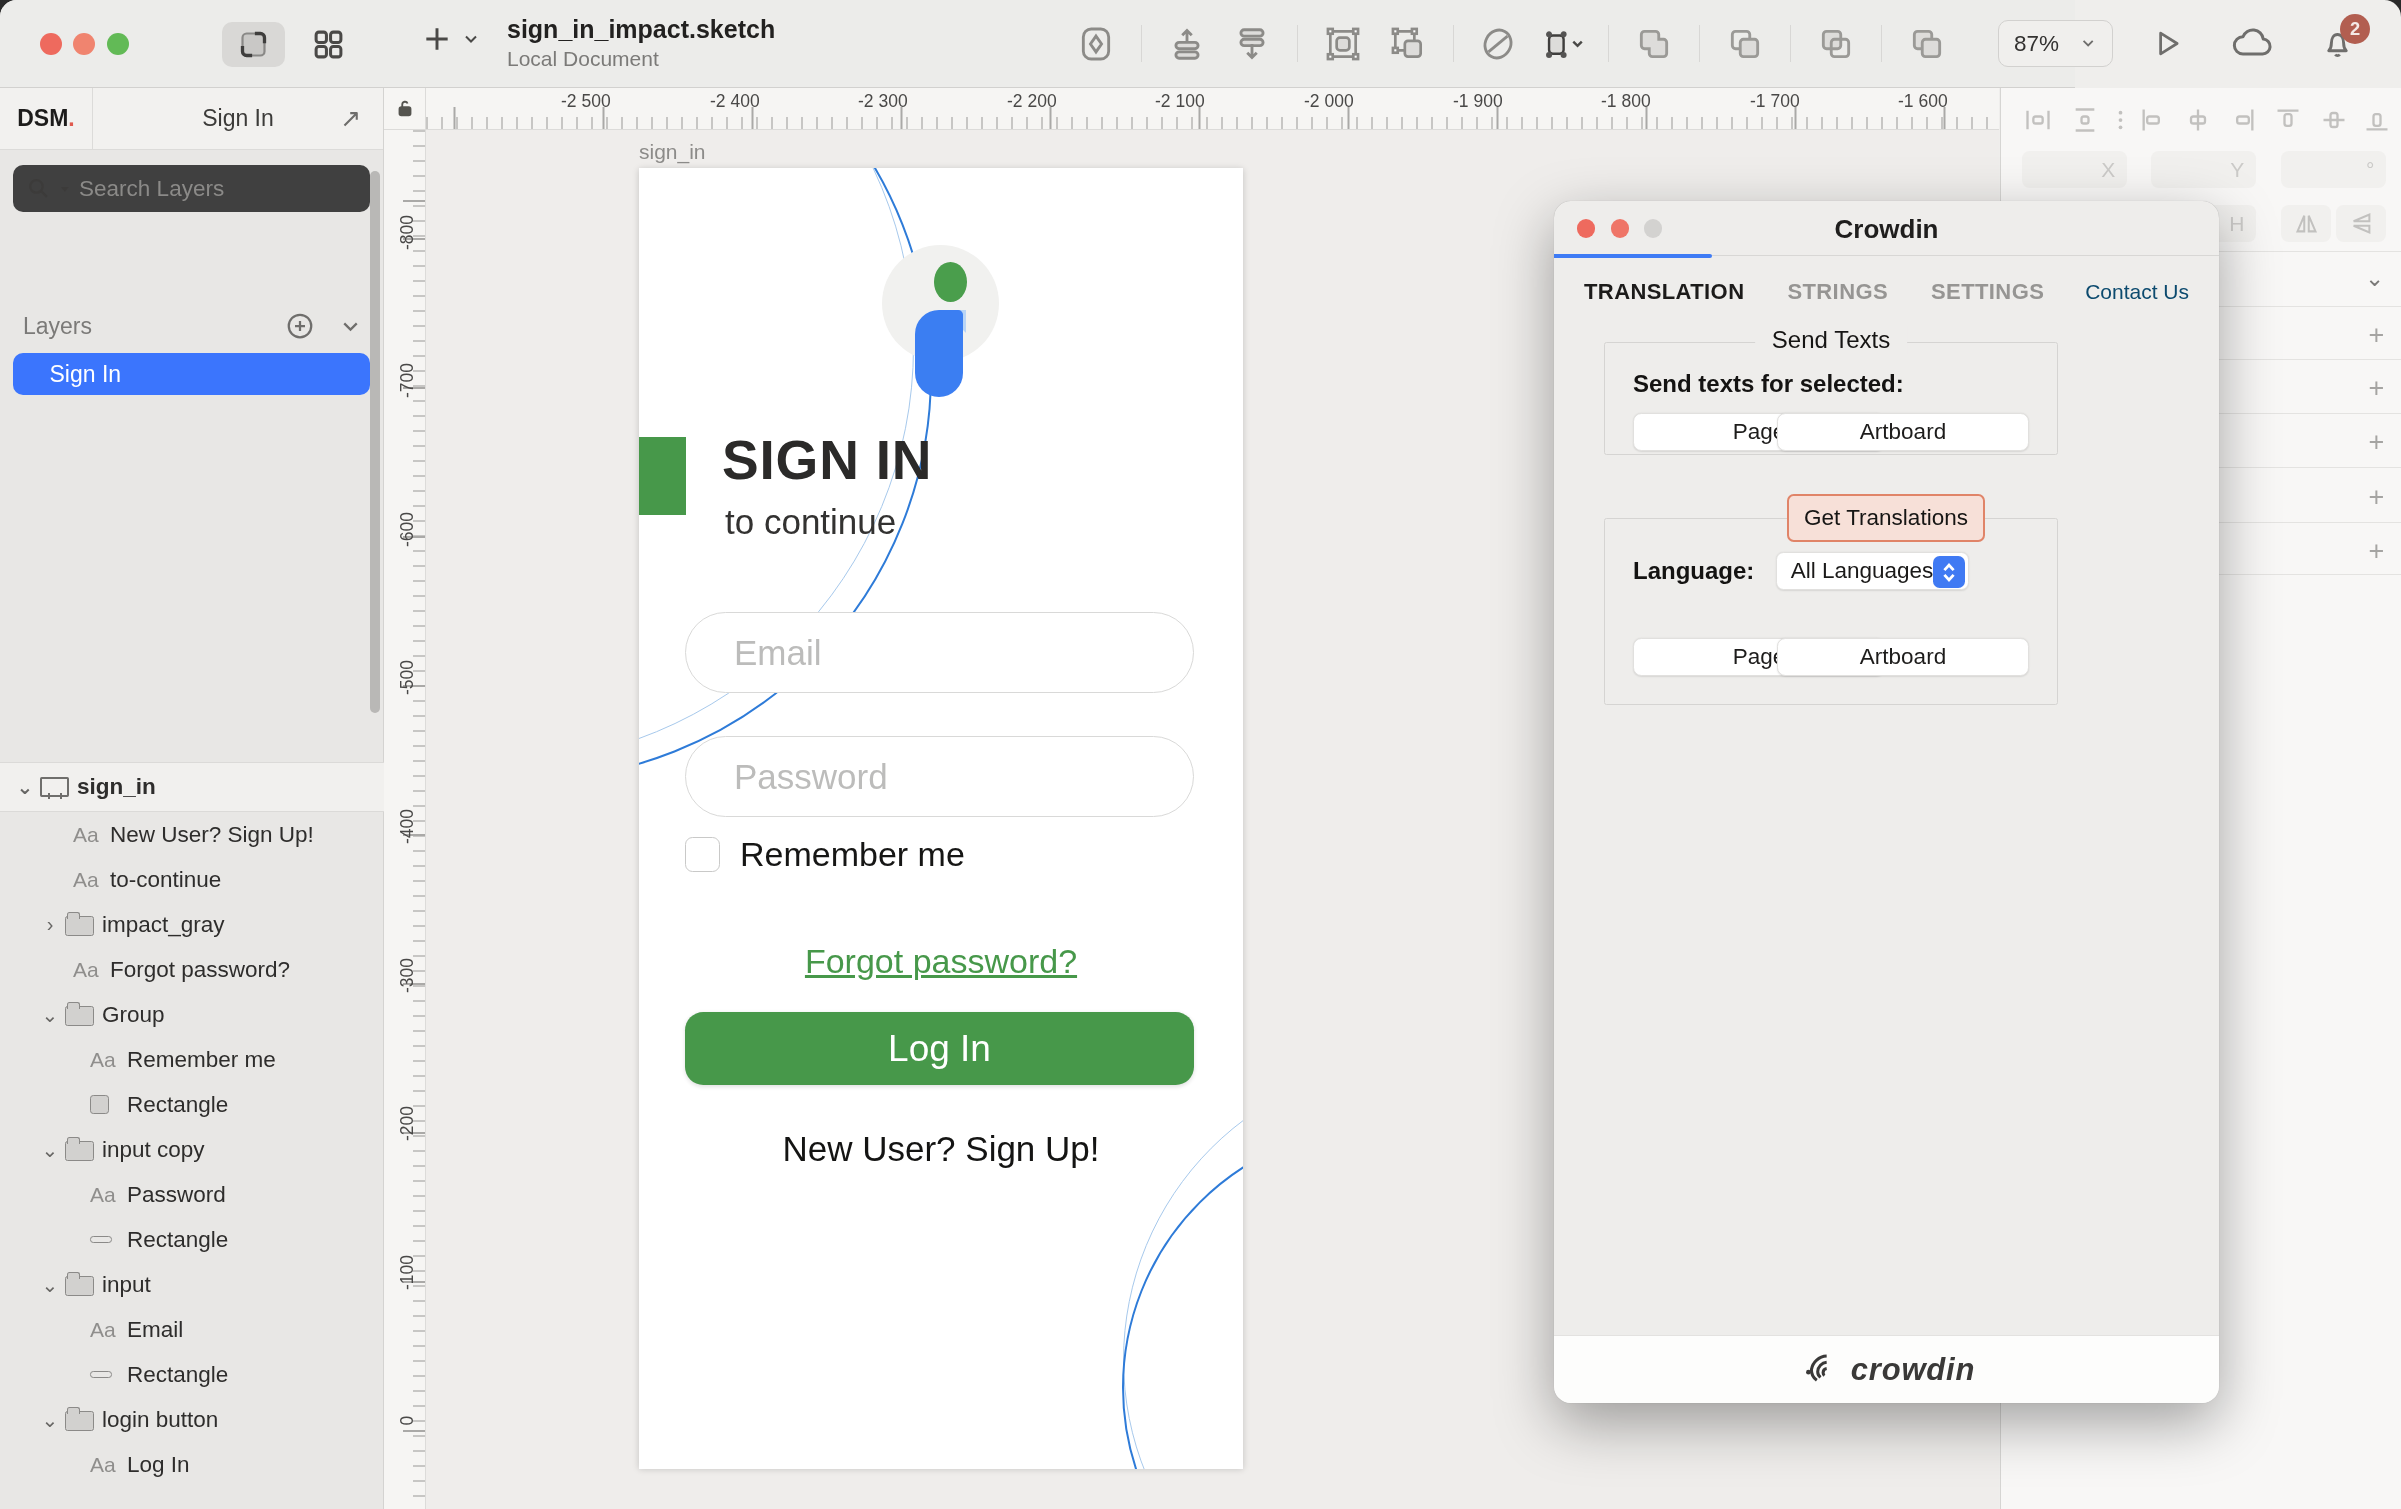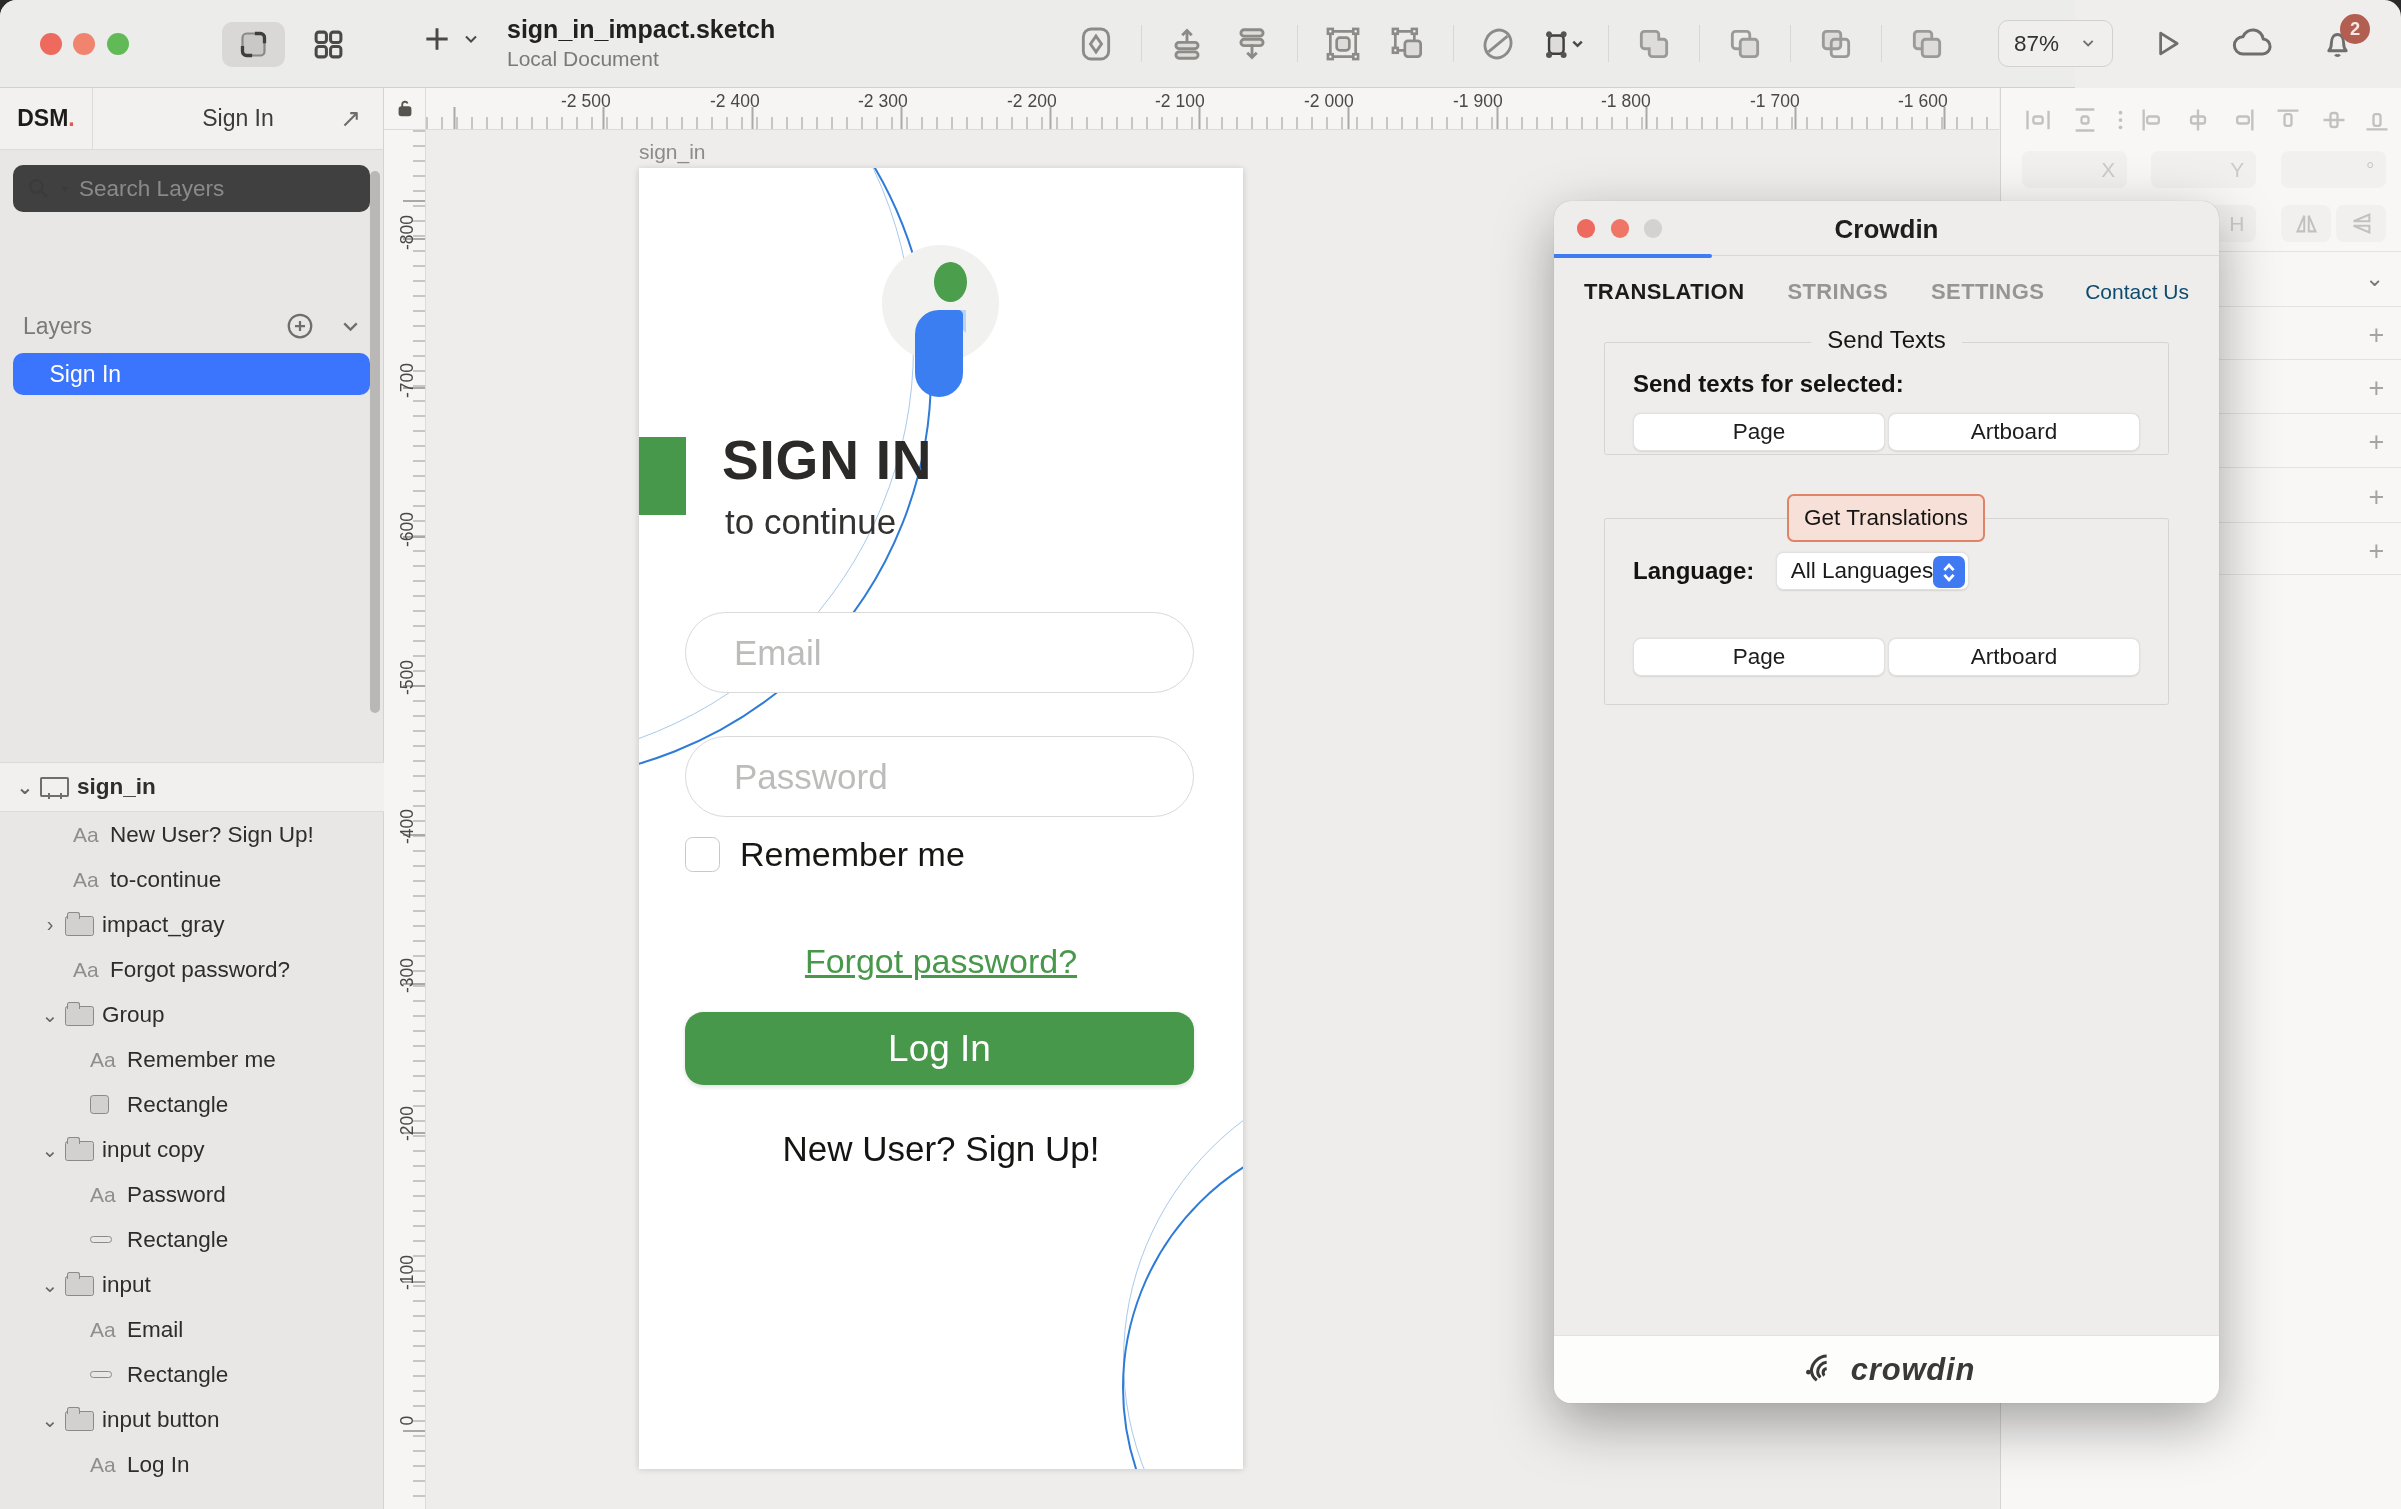--- a/index.html
+++ b/index.html
@@ -104,21 +104,21 @@
   
   .dialog { position:absolute; left:1554px; top:201px; width:665px; height:1202px; background:#eeedeb; border-radius:16.7px; box-shadow:0 20px 58px rgba(0,0,0,0.35), 0 0 0.8px rgba(0,0,0,0.3); z-index:50; }
   .dlg-titlebar { position:absolute; left:0; top:0; width:100%; height:55px; border-bottom:0.8px solid #d8d7d5; }
   .dlg-tl { position:absolute; top:18.3px; width:18.3px; height:18.3px; border-radius:50%; }
   .dlg-title { position:absolute; width:100%; top:13.3px; text-align:center; font-size:26px; font-weight:bold; color:#1f1e1d; }
   .dlg-progress { position:absolute; left:0; top:53px; width:158px; height:4.2px; background:#3e7bf5; border-radius:0 2.5px 2.5px 0; }
   .dlg-tabs { position:absolute; left:30px; top:67px; right:30px; height:47px; display:flex; align-items:center; gap:43px; }
   .dtab { font-size:22px; font-weight:bold; letter-spacing:0.4px; color:#969593; }
   .dtab[data-selected="true"] { color:#1c1b1a;text-align:center; }
   .contact { position:absolute; right:0; font-size:21px; color:#0c4a6e; }
-  .grp { position:absolute; left:50px; width:565px; border:0.8px solid #d5d4d2; border-radius:2.5px; }
+  .grp { position:absolute; left:50px; width:454px; border:0.8px solid #d5d4d2; border-radius:2.5px; }
   .grp1 { top:141px; height:113px; }
   .grp2 { top:317px; height:187px; }
   .legend { position:absolute; top:-16.7px; left:50%; transform:translateX(-50%); background:#eeedeb; padding:0 16.7px; font-size:24px; color:#161514; white-space:nowrap; }
   .grp-lbl { position:absolute; left:28px; top:27px; font-size:24px; font-weight:bold; color:#141312; }
   .dbtn { position:absolute; width:252px; height:38px; background:#ffffff; border:0.8px solid #e1e0de; border-radius:8.3px; box-shadow:0 0.8px 1.7px rgba(0,0,0,0.10); display:flex; align-items:center; justify-content:center; font-size:22.5px; color:#1d1c1b; }
   .get-trans { position:absolute; left:233px; top:293px; width:198px; height:48px; background:#f7e0d8; border:2.5px solid #e08468; border-radius:6.7px; display:flex; align-items:center; justify-content:center; font-size:22.5px; color:#161514; z-index:3; }
   .lang-row { position:absolute; left:28px; top:33px; display:flex; align-items:center; }
   .lang-lbl { font-size:24px; font-weight:bold; color:#141312; }
   .select { position:relative; margin-left:22px; width:193px; height:38px; background:#ffffff; border:0.8px solid #e1e0de; border-radius:7.5px; box-shadow:0 0.8px 1.7px rgba(0,0,0,0.10); display:flex; align-items:center; padding-left:13.3px; font-size:22.5px; color:#1b1a19; }
   .stepper { position:absolute; right:3.3px; top:3.3px; width:32px; height:32px; background:#407af3; border-radius:6.7px; display:flex; align-items:center; justify-content:center; }
@@ -399,21 +399,21 @@
           <span class="ltext">Email</span>
         </div>
         <div class="layer-row" data-indent="3" data-selected="false">
           <span class="chev"></span>
           <span class="licon" data-icon="line"></span>
           <span class="ltext">Rectangle</span>
         </div>
         <div class="layer-row" data-indent="1" data-selected="false">
           <span class="chev">⌄</span>
           <span class="licon" data-icon="folder"></span>
-          <span class="ltext">input button</span>
+          <span class="ltext">login button</span>
         </div>
         <div class="layer-row" data-indent="3" data-selected="false">
           <span class="chev"></span>
           <span class="licon" data-icon="text"></span>
           <span class="ltext">Log In</span>
         </div>
       </div>
     <div class="lscroll"></div>
   </div>
 

